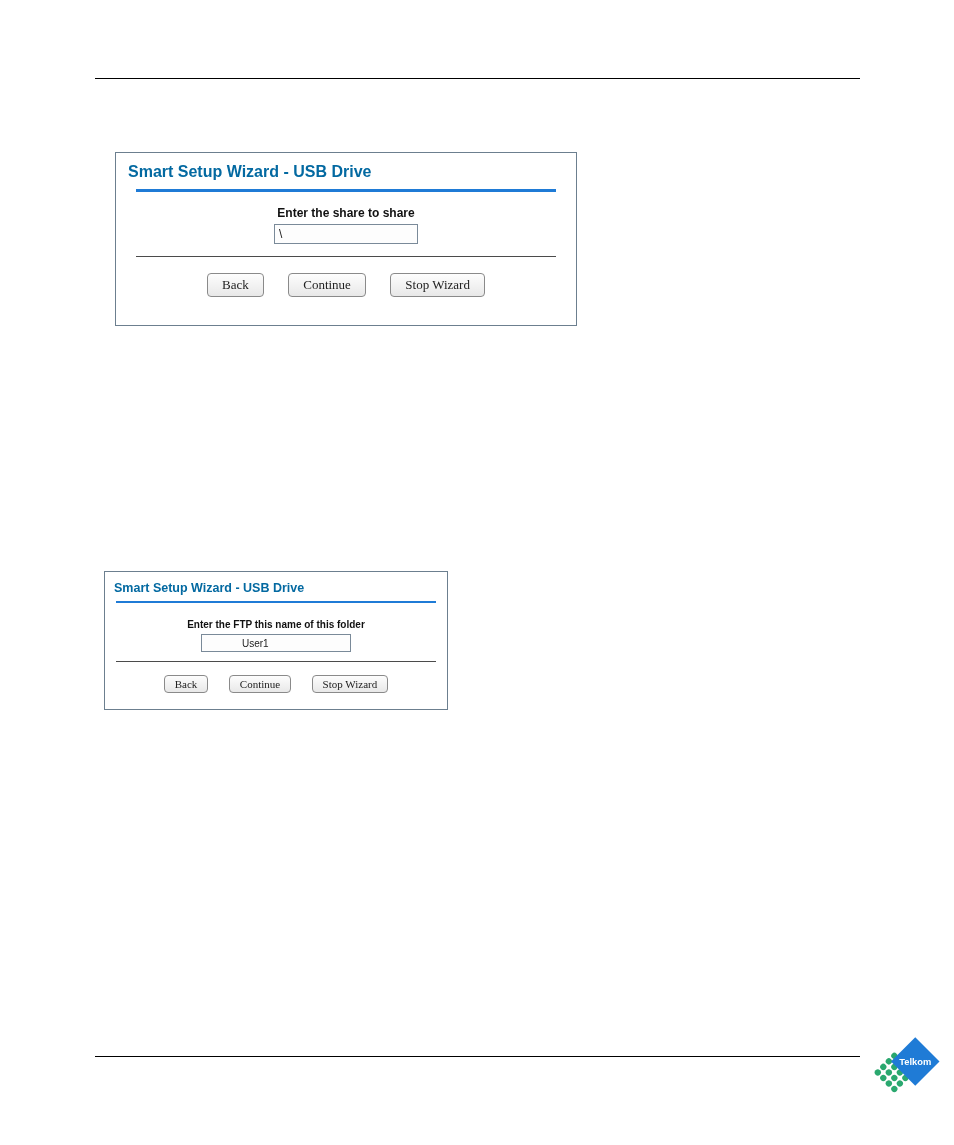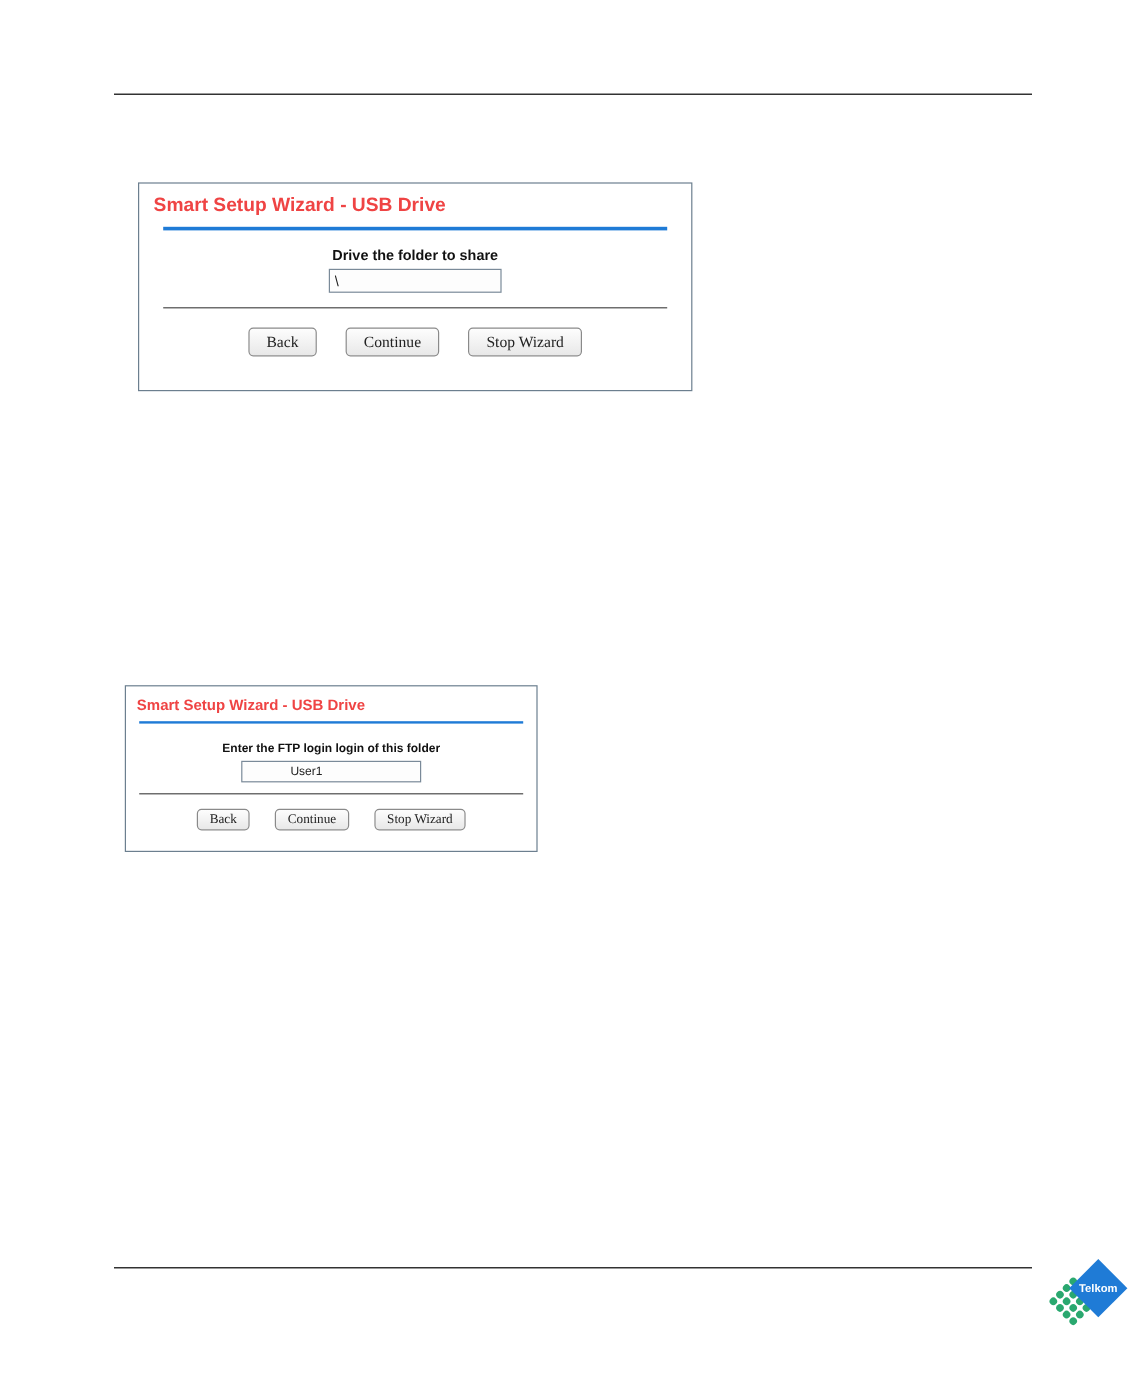--- a/index.html
+++ b/index.html
@@ -27,21 +27,21 @@
   .rule-bottom { top: 1056px; }
 
   
   .wizard {
     position: absolute;
     border: 1px solid #6c7f8f;
     background: #ffffff;
     box-sizing: border-box;
   }
   .wizard .title {
-    color: #ef4444;
+    color: #0369a1;
     font-weight: bold;
     font-family: Arial, Helvetica, sans-serif;
   }
   .wizard .hr-thick {
     height: 3px;
     background: #1f7bd6;
     margin: 0 auto;
   }
   .wizard .hr-line {
     height: 1px;
@@ -93,49 +93,49 @@
   #wiz2 .prompt { font-size: 10px; margin-top: 16px; }
   #wiz2 input[type="text"] { width: 104px; height: 12px; font-size: 10px; padding-left: 40px; }
   #wiz2 .hr-line { width: 320px; margin-top: 9px; }
   #wiz2 .btnrow { margin-top: 12px; }
   #wiz2 .btn { font-size: 11px; padding: 2px 10px; margin: 0 8px; }
 
   
   .logo {
     position: absolute;
     right: 6px;
-    bottom: 20px;
+    bottom: 32px;
     width: 78px;
     height: 78px;
   }
 </style>
 </head>
 <body>
 
 <div class="page">
   <div class="rule-top"></div>
   <div class="rule-bottom"></div>
 
   <div id="wiz1" class="wizard">
     <div class="title">Smart Setup Wizard - USB Drive</div>
     <div class="hr-thick"></div>
-    <div class="prompt">Drive the folder to share</div>
+    <div class="prompt">Enter the share to share</div>
     <input type="text" value="\" style="">
     <div class="hr-line"></div>
     <div class="btnrow">
       <button class="btn">Back</button>
       <button class="btn">Continue</button>
       <button class="btn">Stop Wizard</button>
     </div>
   </div>
 
   <div id="wiz2" class="wizard">
     <div class="title">Smart Setup Wizard - USB Drive</div>
     <div class="hr-thick"></div>
-    <div class="prompt">Enter the FTP login login of this folder</div>
+    <div class="prompt">Enter the FTP this name of this folder</div>
     <input type="text" value="User1" style="">
     <div class="hr-line"></div>
     <div class="btnrow">
       <button class="btn">Back</button>
       <button class="btn">Continue</button>
       <button class="btn">Stop Wizard</button>
     </div>
   </div>
 
   <div class="logo">

